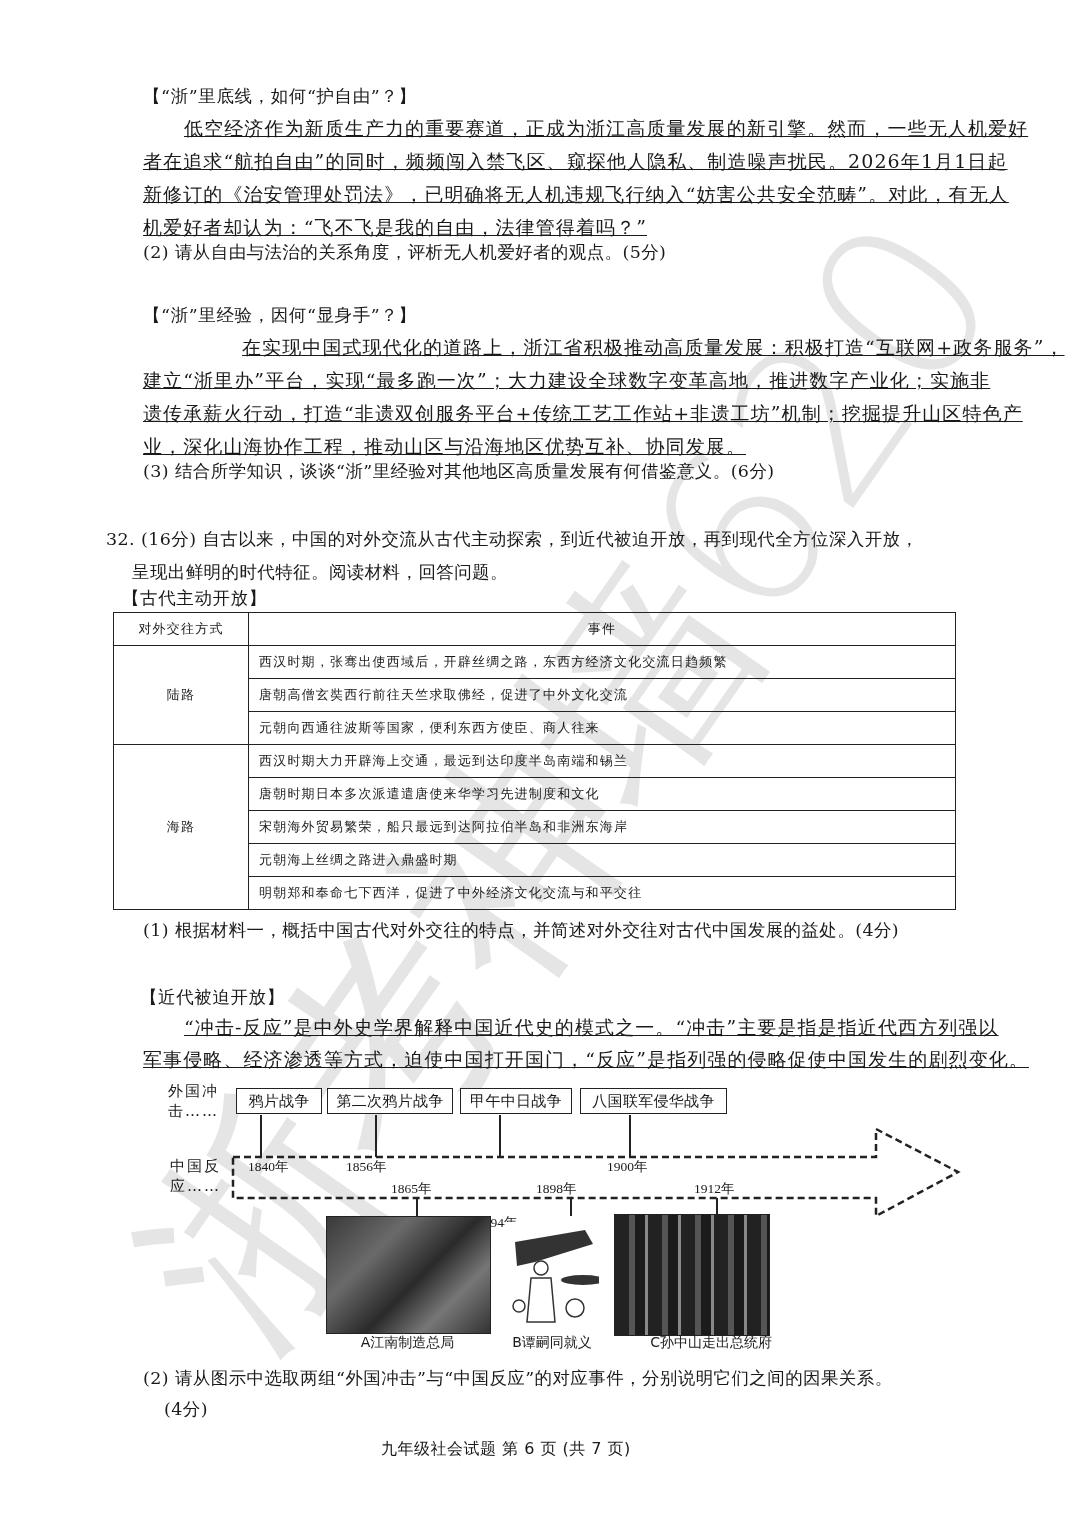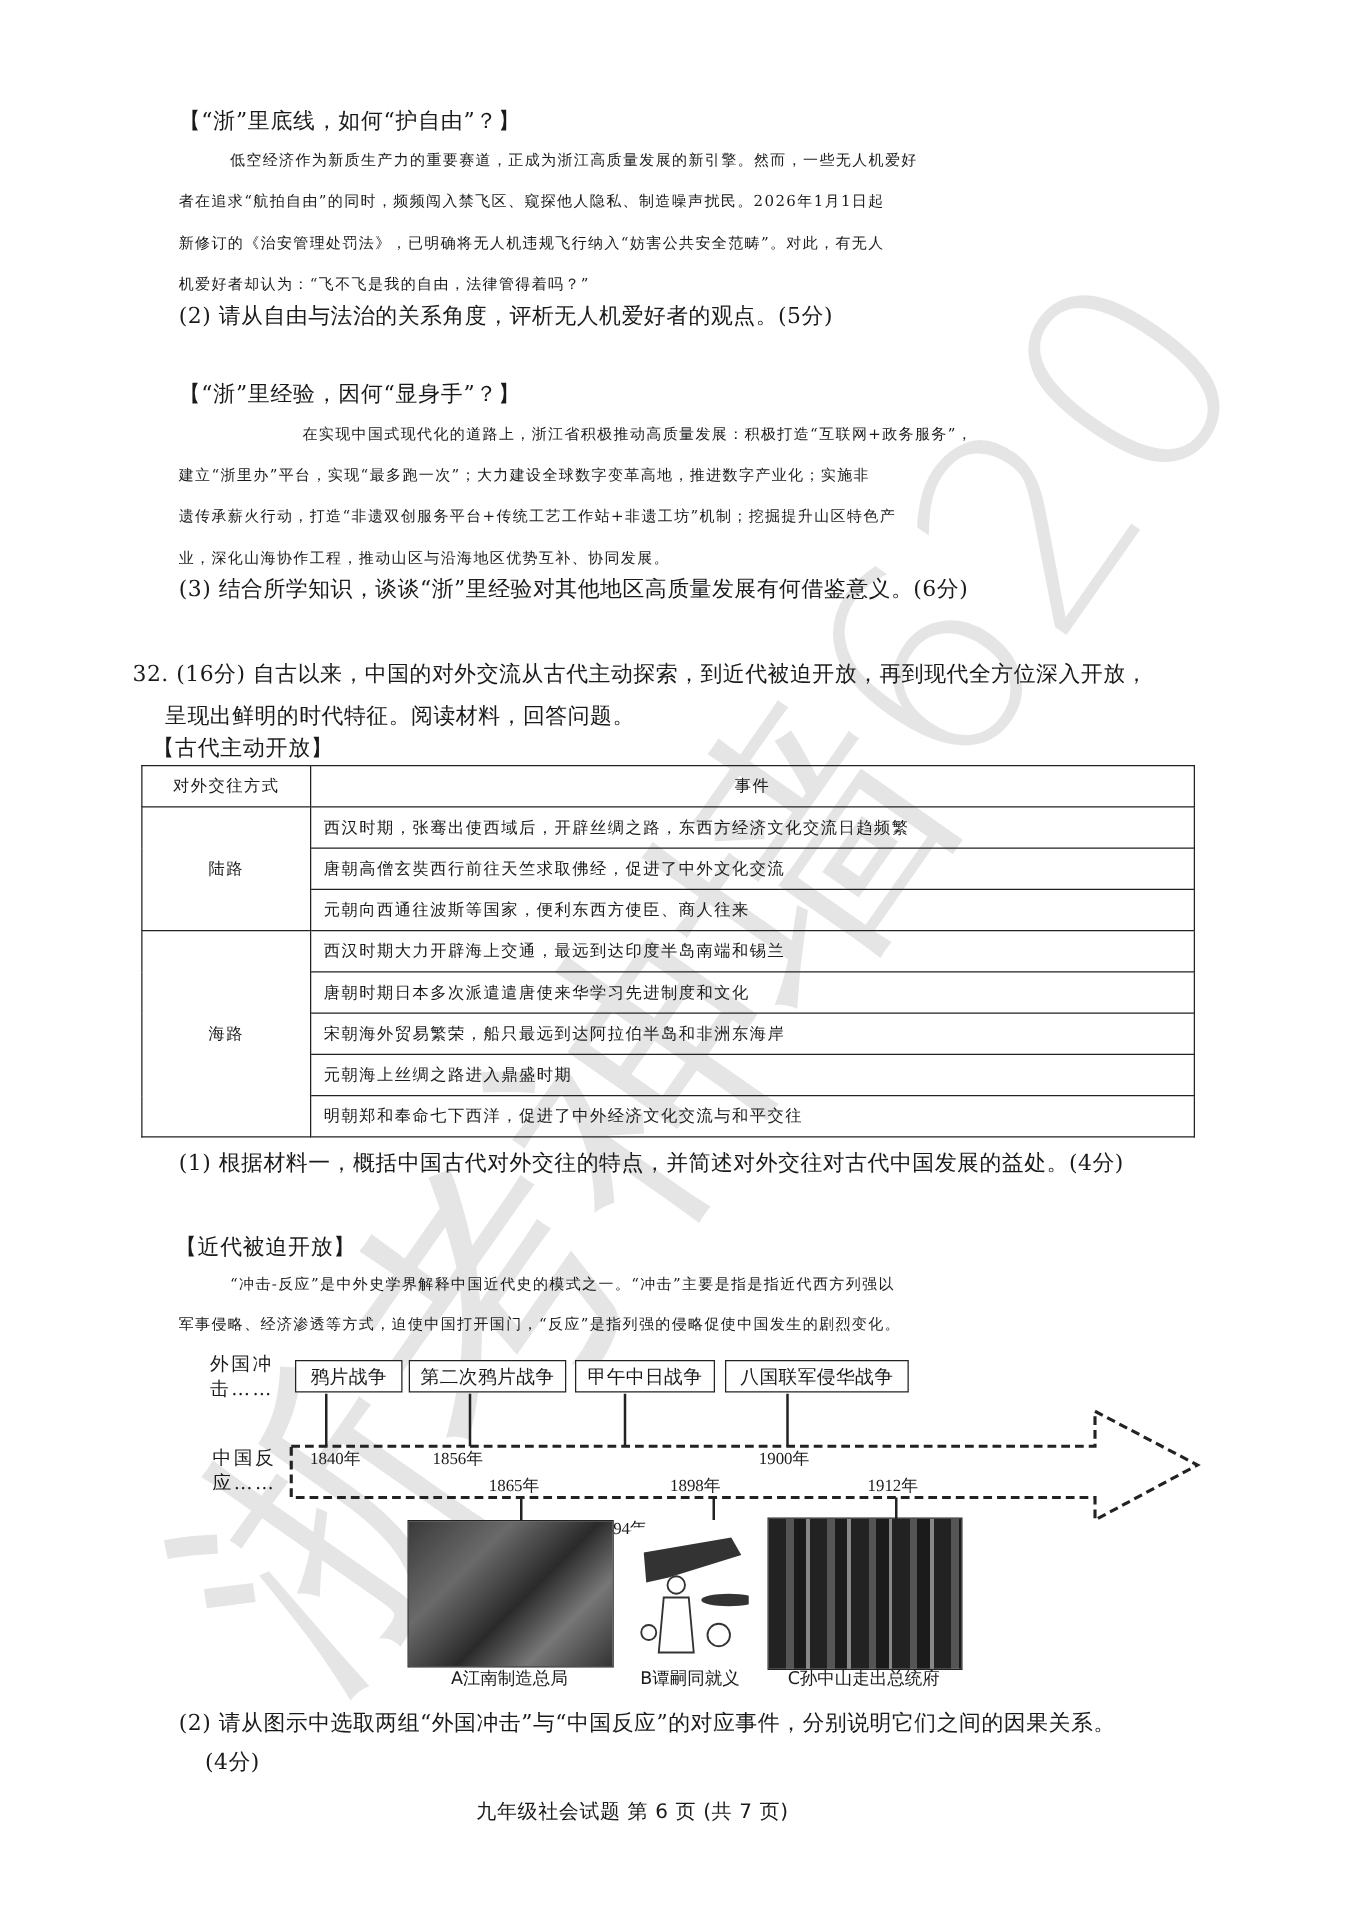--- a/index.html
+++ b/index.html
@@ -15,21 +15,21 @@
     font-family: "DejaVu Sans", sans-serif;
     font-size: 220px; font-weight: 300;
     color: rgba(0,0,0,0.10);
     white-space: nowrap;
     line-height: 1;
     display: flex; align-items: center; justify-content: center;
   }
   .content { position: absolute; left: 0; top: 0; width: 1080px; z-index: 1; }
   .line { position: absolute; font-size: 17.5px; white-space: nowrap; letter-spacing: 0.6px; }
   .section-title { font-size: 17.5px; }
-  .para { line-height: 33px; font-size: 12px; letter-spacing: 1.1px; }
+  .para { line-height: 33px; font-size: 19px; letter-spacing: 1.1px; text-decoration: underline; }
   .q { font-size: 17.5px; letter-spacing: 0.4px; }
 
   table.events {
     position: absolute; left: 113px; top: 612px; width: 843px;
     border-collapse: collapse; font-size: 13px; letter-spacing: 1.2px;
   }
   table.events td {
     border: 1.5px solid #222; padding: 0 10px; height: 32px;
   }
   table.events td.mode { width: 114px; text-align: center; }
@@ -165,20 +165,20 @@
         <circle cx="36" cy="46" r="7" fill="none" stroke="#333" stroke-width="1.5"></circle>
         <path d="M26 56 L46 56 L50 100 L22 100 Z" fill="none" stroke="#333" stroke-width="1.5"></path>
         <circle cx="14" cy="84" r="6" fill="none" stroke="#333" stroke-width="1.5"></circle>
         <circle cx="70" cy="86" r="9" fill="none" stroke="#333" stroke-width="1.5"></circle>
       </svg>
     </div>
     <div class="photo photo-dark2" style="left:614px; top:1214px; width:154px; height:120px;"></div>
 
     <div class="caption" style="left:326px; top:1334px; width:163px;">A江南制造总局</div>
     <div class="caption" style="left:500px; top:1334px; width:104px;">B谭嗣同就义</div>
-    <div class="caption" style="left:610px; top:1334px; width:162px;">C孙中山走出总统府</div>
+    <div class="caption" style="left:610px; top:1334px; width:162px;text-align:right;">C孙中山走出总统府</div>
   </div>
 
   <div class="line q" style="left:143px; top:1366px;">(2) 请从图示中选取两组“外国冲击”与“中国反应”的对应事件，分别说明它们之间的因果关系。</div>
   <div class="line q" style="left:164px; top:1397px;">(4分)</div>
 
   <div class="footer" style="left:381px; top:1439px;">九年级社会试题  第 6 页  (共 7 页)</div>
 </div>
 
 </body></html>

